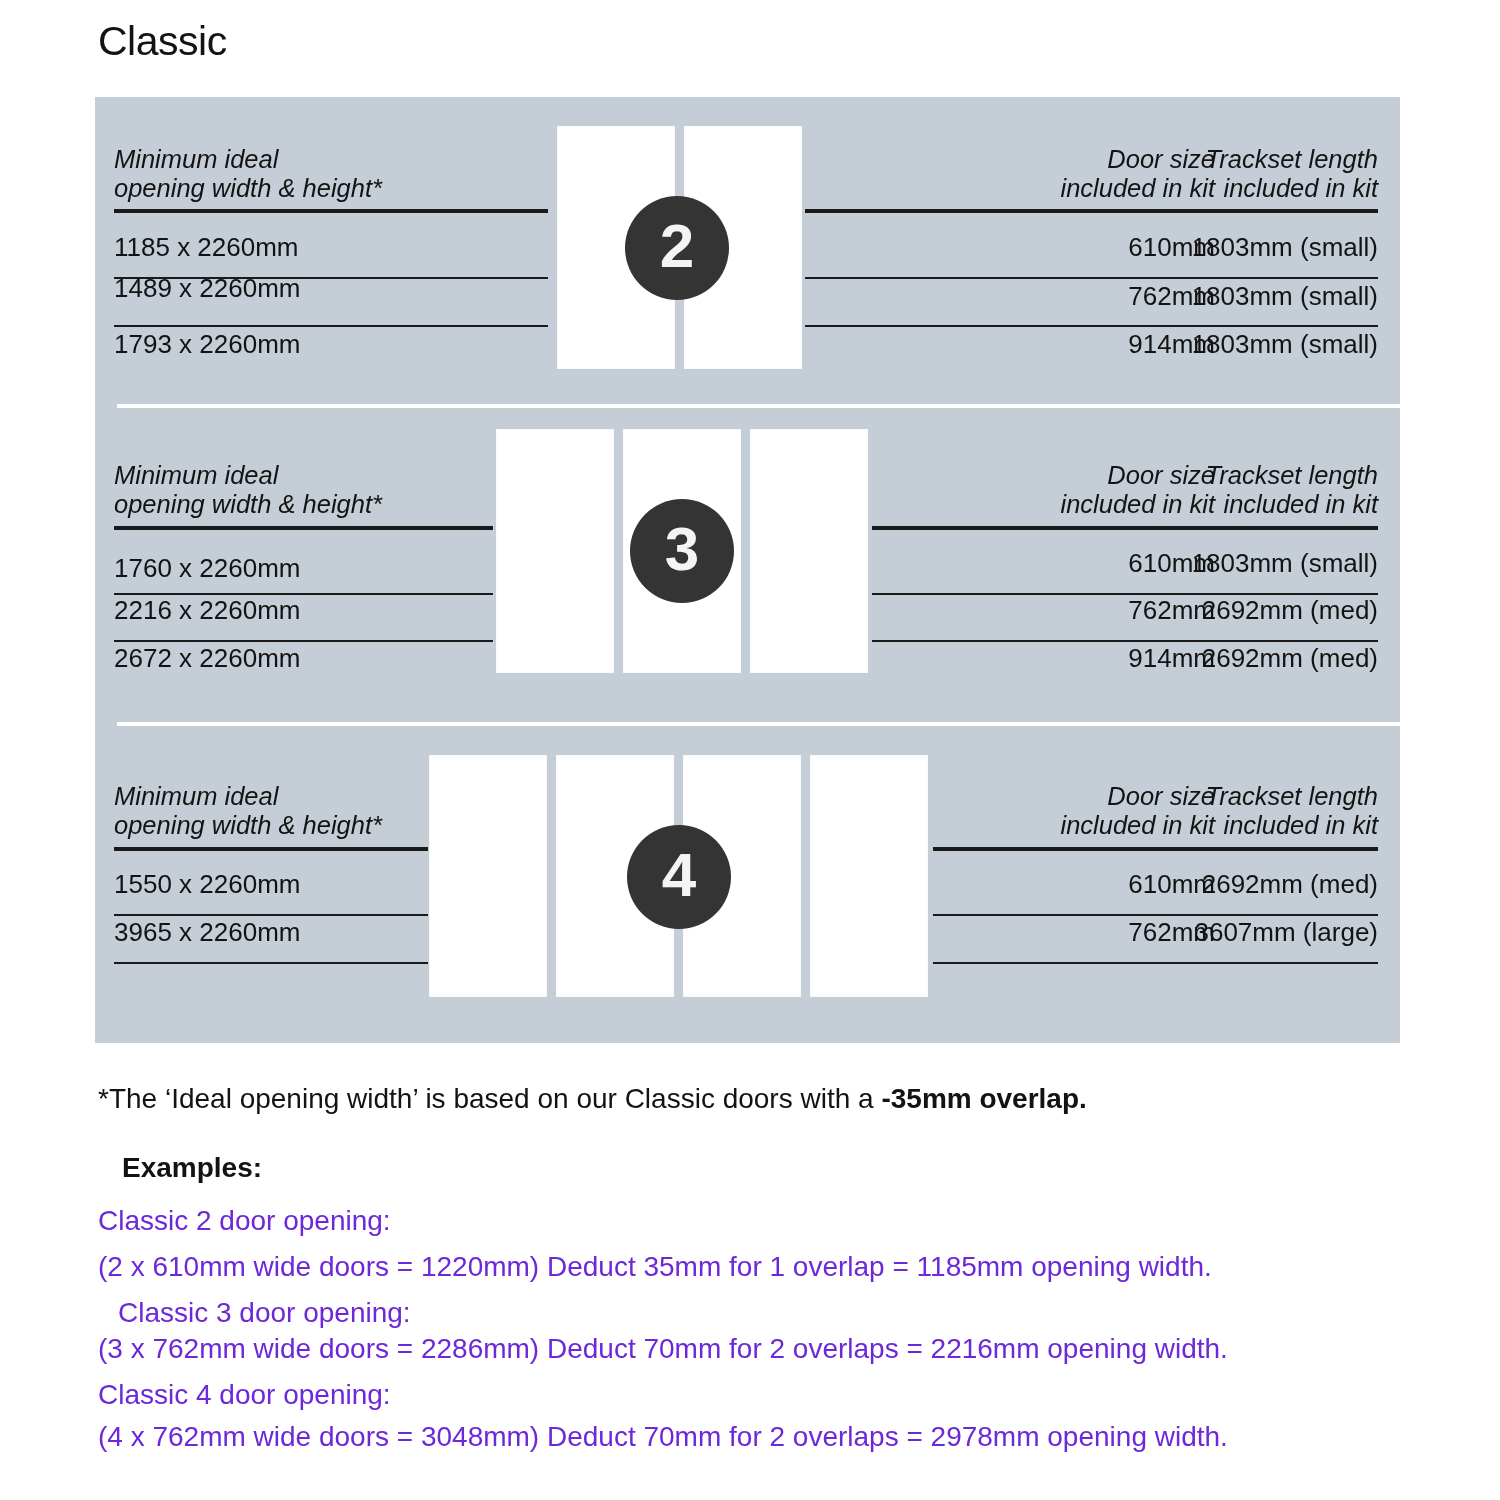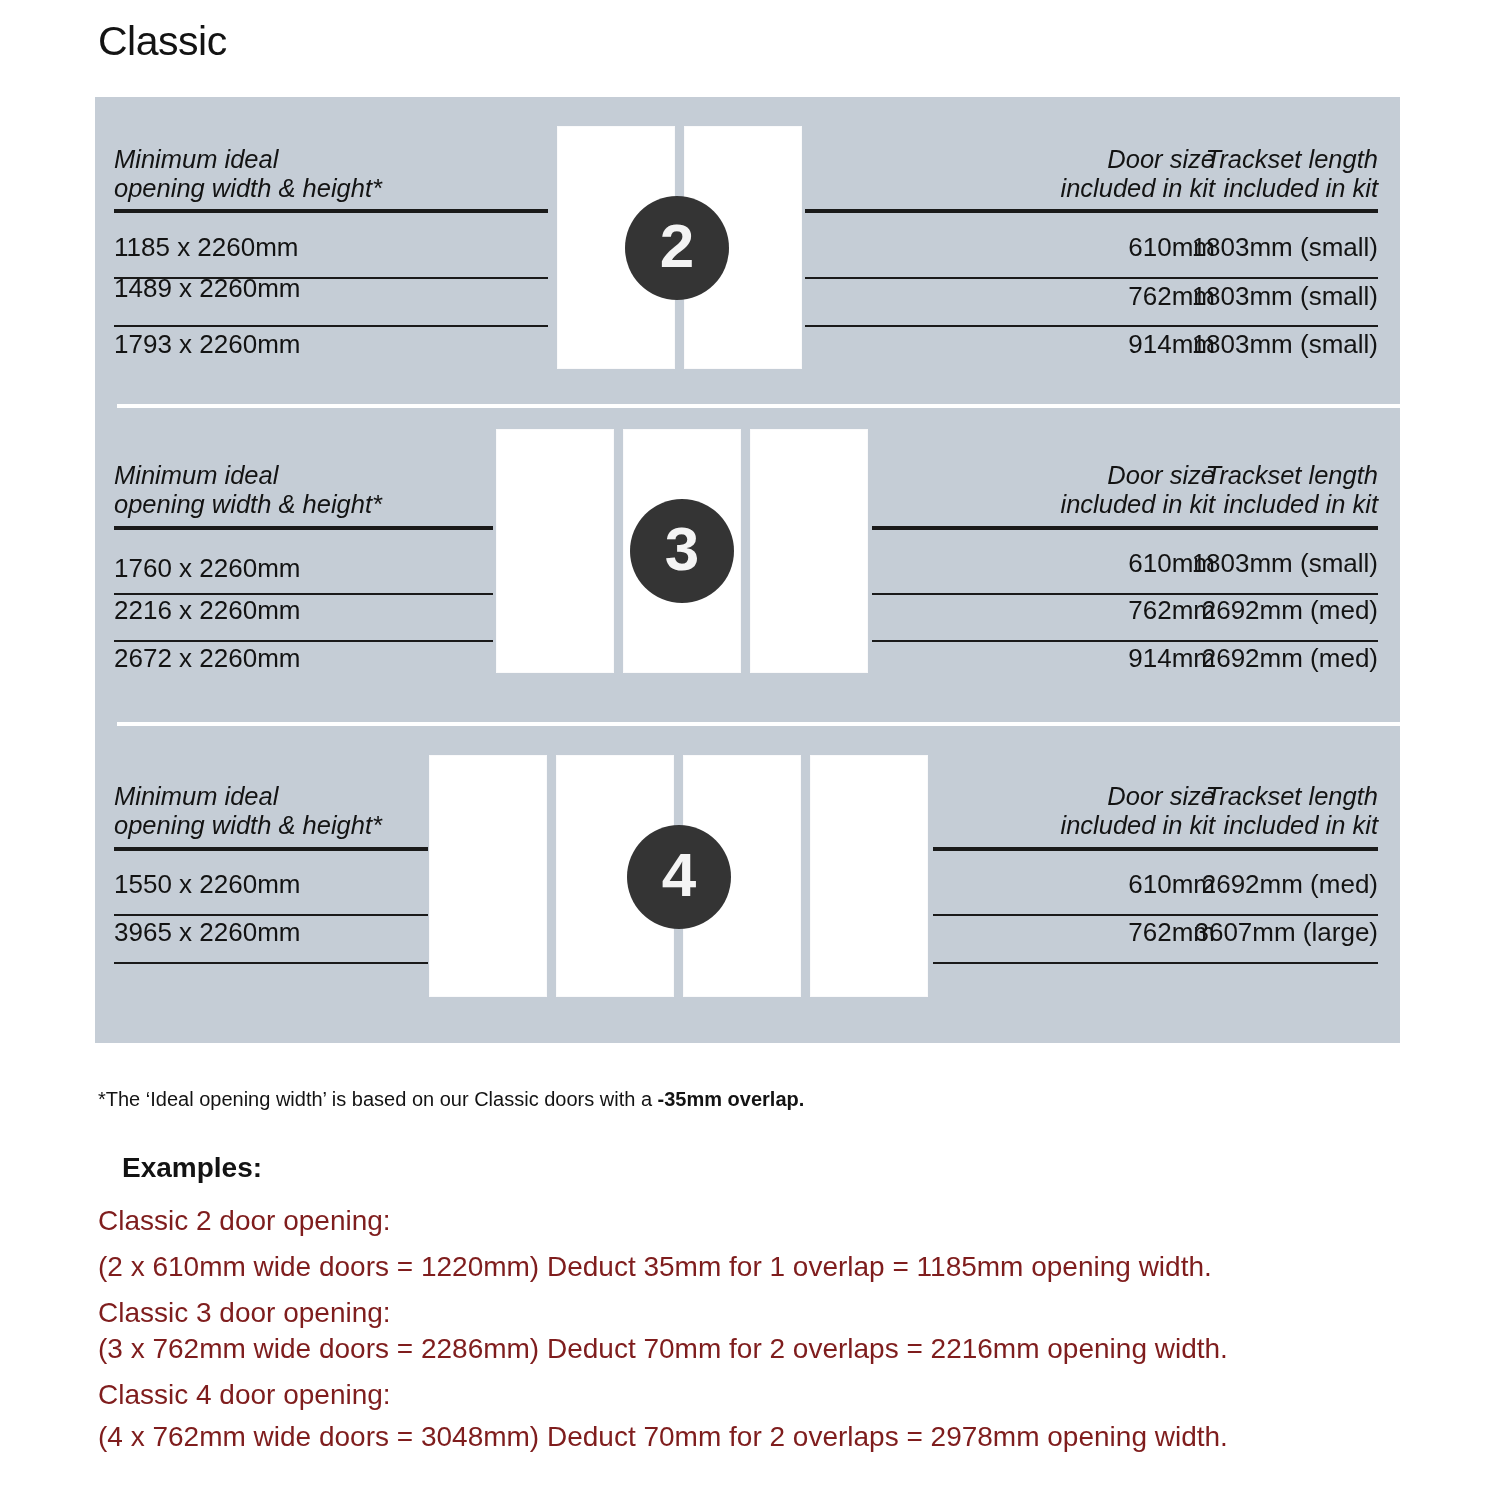--- a/index.html
+++ b/index.html
@@ -92,39 +92,39 @@
     line-height:1;
     padding-bottom:4px;
     box-sizing:border-box;
     z-index:5;
   }
 
   
   .footnote{
     position:absolute;
     left:98px; top:1082px;
-    font-size:20px;
+    font-size:28px;
     line-height:34px;
     color:#131313;
   }
   .footnote b{ font-weight:700; }
   .examples-title{
     position:absolute;
     left:98px; top:1152px;
     font-size:28px;
     font-weight:700;
     color:#131313;
     margin-left:24px;
   }
   .ex-line{
     position:absolute;
     left:98px;
     font-size:28px;
     line-height:34px;
-    color:#7f1d1d;
+    color:#6d28d9;
     white-space:nowrap;
   }
 </style>
 </head>
 <body>
 
 <div class="page-title">Classic</div>
 
 <div class="panel">
 
@@ -244,16 +244,16 @@
 </div>
 
 <div class="footnote">
   <span>*The ‘Ideal opening width’ is based on our Classic doors with a </span><b>-35mm overlap.</b>
 </div>
 
 <div class="examples-title">Examples:</div>
 
 <div class="ex-line" style="top:1204px;">Classic 2 door opening:</div>
 <div class="ex-line" style="top:1250px;">(2 x 610mm wide doors = 1220mm)  Deduct 35mm for 1 overlap = 1185mm opening width.</div>
-<div class="ex-line" style="top:1296px;">Classic 3 door opening:</div>
+<div class="ex-line" style="top:1296px;margin-left:20px;">Classic 3 door opening:</div>
 <div class="ex-line" style="top:1332px;">(3 x 762mm wide doors = 2286mm)  Deduct 70mm for 2 overlaps = 2216mm opening width.</div>
 <div class="ex-line" style="top:1378px;">Classic 4 door opening:</div>
 <div class="ex-line" style="top:1420px;">(4 x 762mm wide doors = 3048mm)  Deduct 70mm for 2 overlaps = 2978mm opening width.</div>
 
 </body></html>

